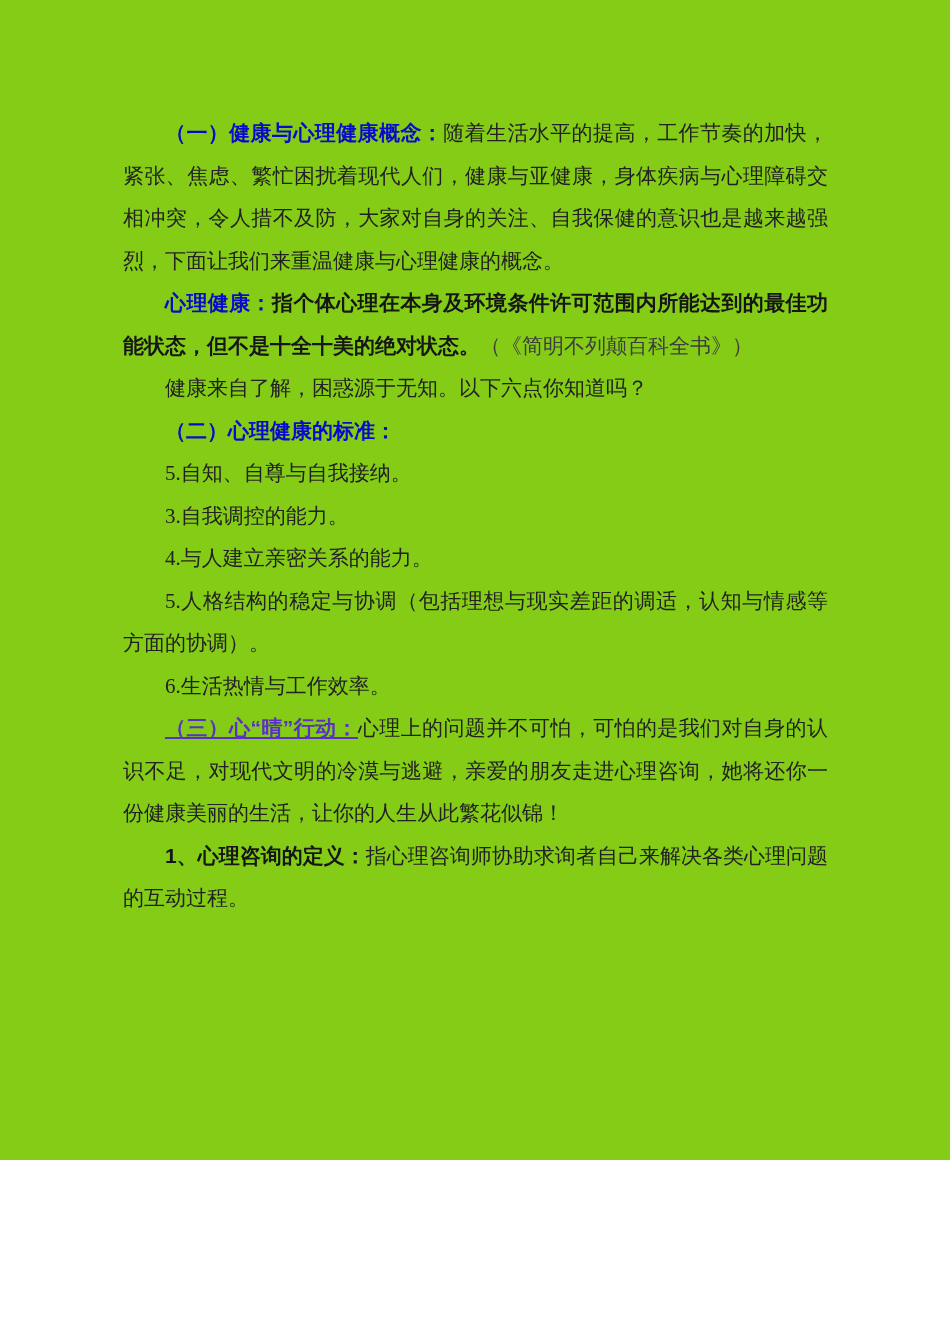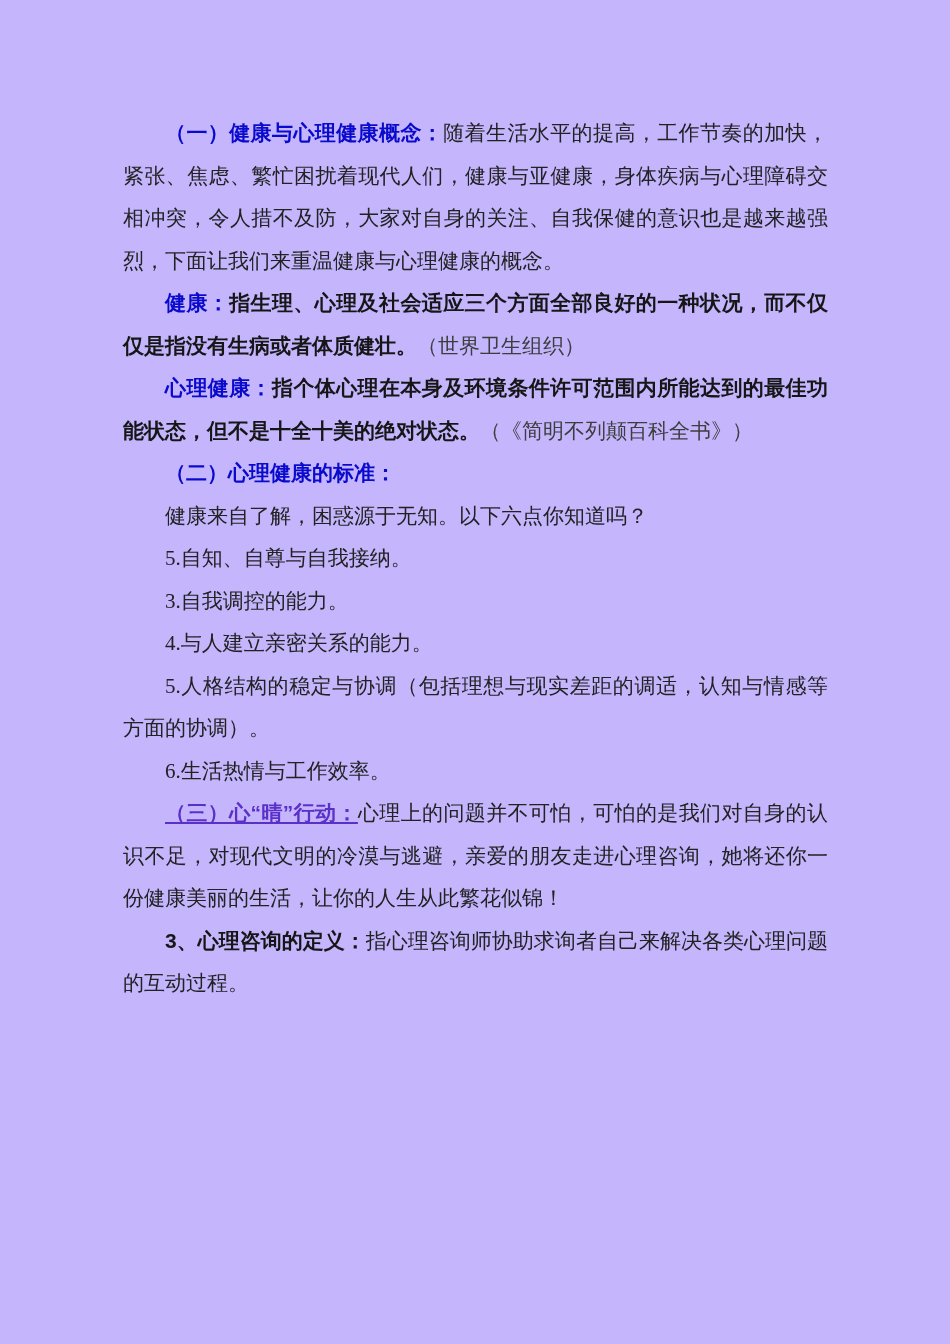--- a/index.html
+++ b/index.html
@@ -5,22 +5,22 @@
   * { margin: 0; padding: 0; box-sizing: border-box; }
   html, body { background: #ffffff; }
   body {
     width: 950px;
     height: 1344px;
     overflow: hidden;
     font-family: "Liberation Serif", "DejaVu Serif", serif;
   }
   .page {
     width: 950px;
-    height: 1344px;
-    background: #c4b5fd;
+    height: 1160px;
+    background: #84cc16;
     padding: 112px 122px 0 123px;
   }
   .doc-body {
     font-size: 21px;
     line-height: 42.5px;
     color: #1c1c1c;
     text-align: justify;
   }
   p.para {
     text-indent: 2em;
@@ -53,38 +53,37 @@
   }
 </style>
 </head>
 <body>
 
 <div class="page">
   <div class="doc-body">
 
     <p class="para"><span class="run-blue-bold">（一）健康与心理健康概念：</span><span class="run-regular">随着生活水平的提高，工作节奏的加快，紧张、焦虑、繁忙困扰着现代人们，健康与亚健康，身体疾病与心理障碍交相冲突，令人措不及防，大家对自身的关注、自我保健的意识也是越来越强烈，下面让我们来重温健康与心理健康的概念。</span></p>
 
-    <p class="para"><span class="run-blue-bold">健康：</span><span class="run-black-bold">指生理、心理及社会适应三个方面全部良好的一种状况，而不仅仅是指没有生病或者体质健壮。</span><span class="run-source">（世界卫生组织）</span></p>
 
     <p class="para"><span class="run-blue-bold">心理健康：</span><span class="run-black-bold">指个体心理在本身及环境条件许可范围内所能达到的最佳功能状态，但不是十全十美的绝对状态。</span><span class="run-source">（《简明不列颠百科全书》）</span></p>
 
+    <p class="para"><span class="run-regular">健康来自了解，困惑源于无知。以下六点你知道吗？</span></p>
+
     <p class="para"><span class="run-blue-bold">（二）心理健康的标准：</span></p>
-
-    <p class="para"><span class="run-regular">健康来自了解，困惑源于无知。以下六点你知道吗？</span></p>
 
 
     <p class="para"><span class="run-regular">5.自知、自尊与自我接纳。</span></p>
 
     <p class="para"><span class="run-regular">3.自我调控的能力。</span></p>
 
     <p class="para"><span class="run-regular">4.与人建立亲密关系的能力。</span></p>
 
     <p class="para"><span class="run-regular">5.人格结构的稳定与协调（包括理想与现实差距的调适，认知与情感等方面的协调）。</span></p>
 
     <p class="para"><span class="run-regular">6.生活热情与工作效率。</span></p>
 
     <p class="para"><span class="run-purple-bold">（三）心“晴”行动：</span><span class="run-regular">心理上的问题并不可怕，可怕的是我们对自身的认识不足，对现代文明的冷漠与逃避，亲爱的朋友走进心理咨询，她将还你一份健康美丽的生活，让你的人生从此繁花似锦！</span></p>
 
-    <p class="para"><span class="run-black-bold">3、心理咨询的定义：</span><span class="run-regular">指心理咨询师协助求询者自己来解决各类心理问题的互动过程。</span></p>
+    <p class="para"><span class="run-black-bold">1、心理咨询的定义：</span><span class="run-regular">指心理咨询师协助求询者自己来解决各类心理问题的互动过程。</span></p>
 
 
   </div>
 </div>
 
 </body></html>

